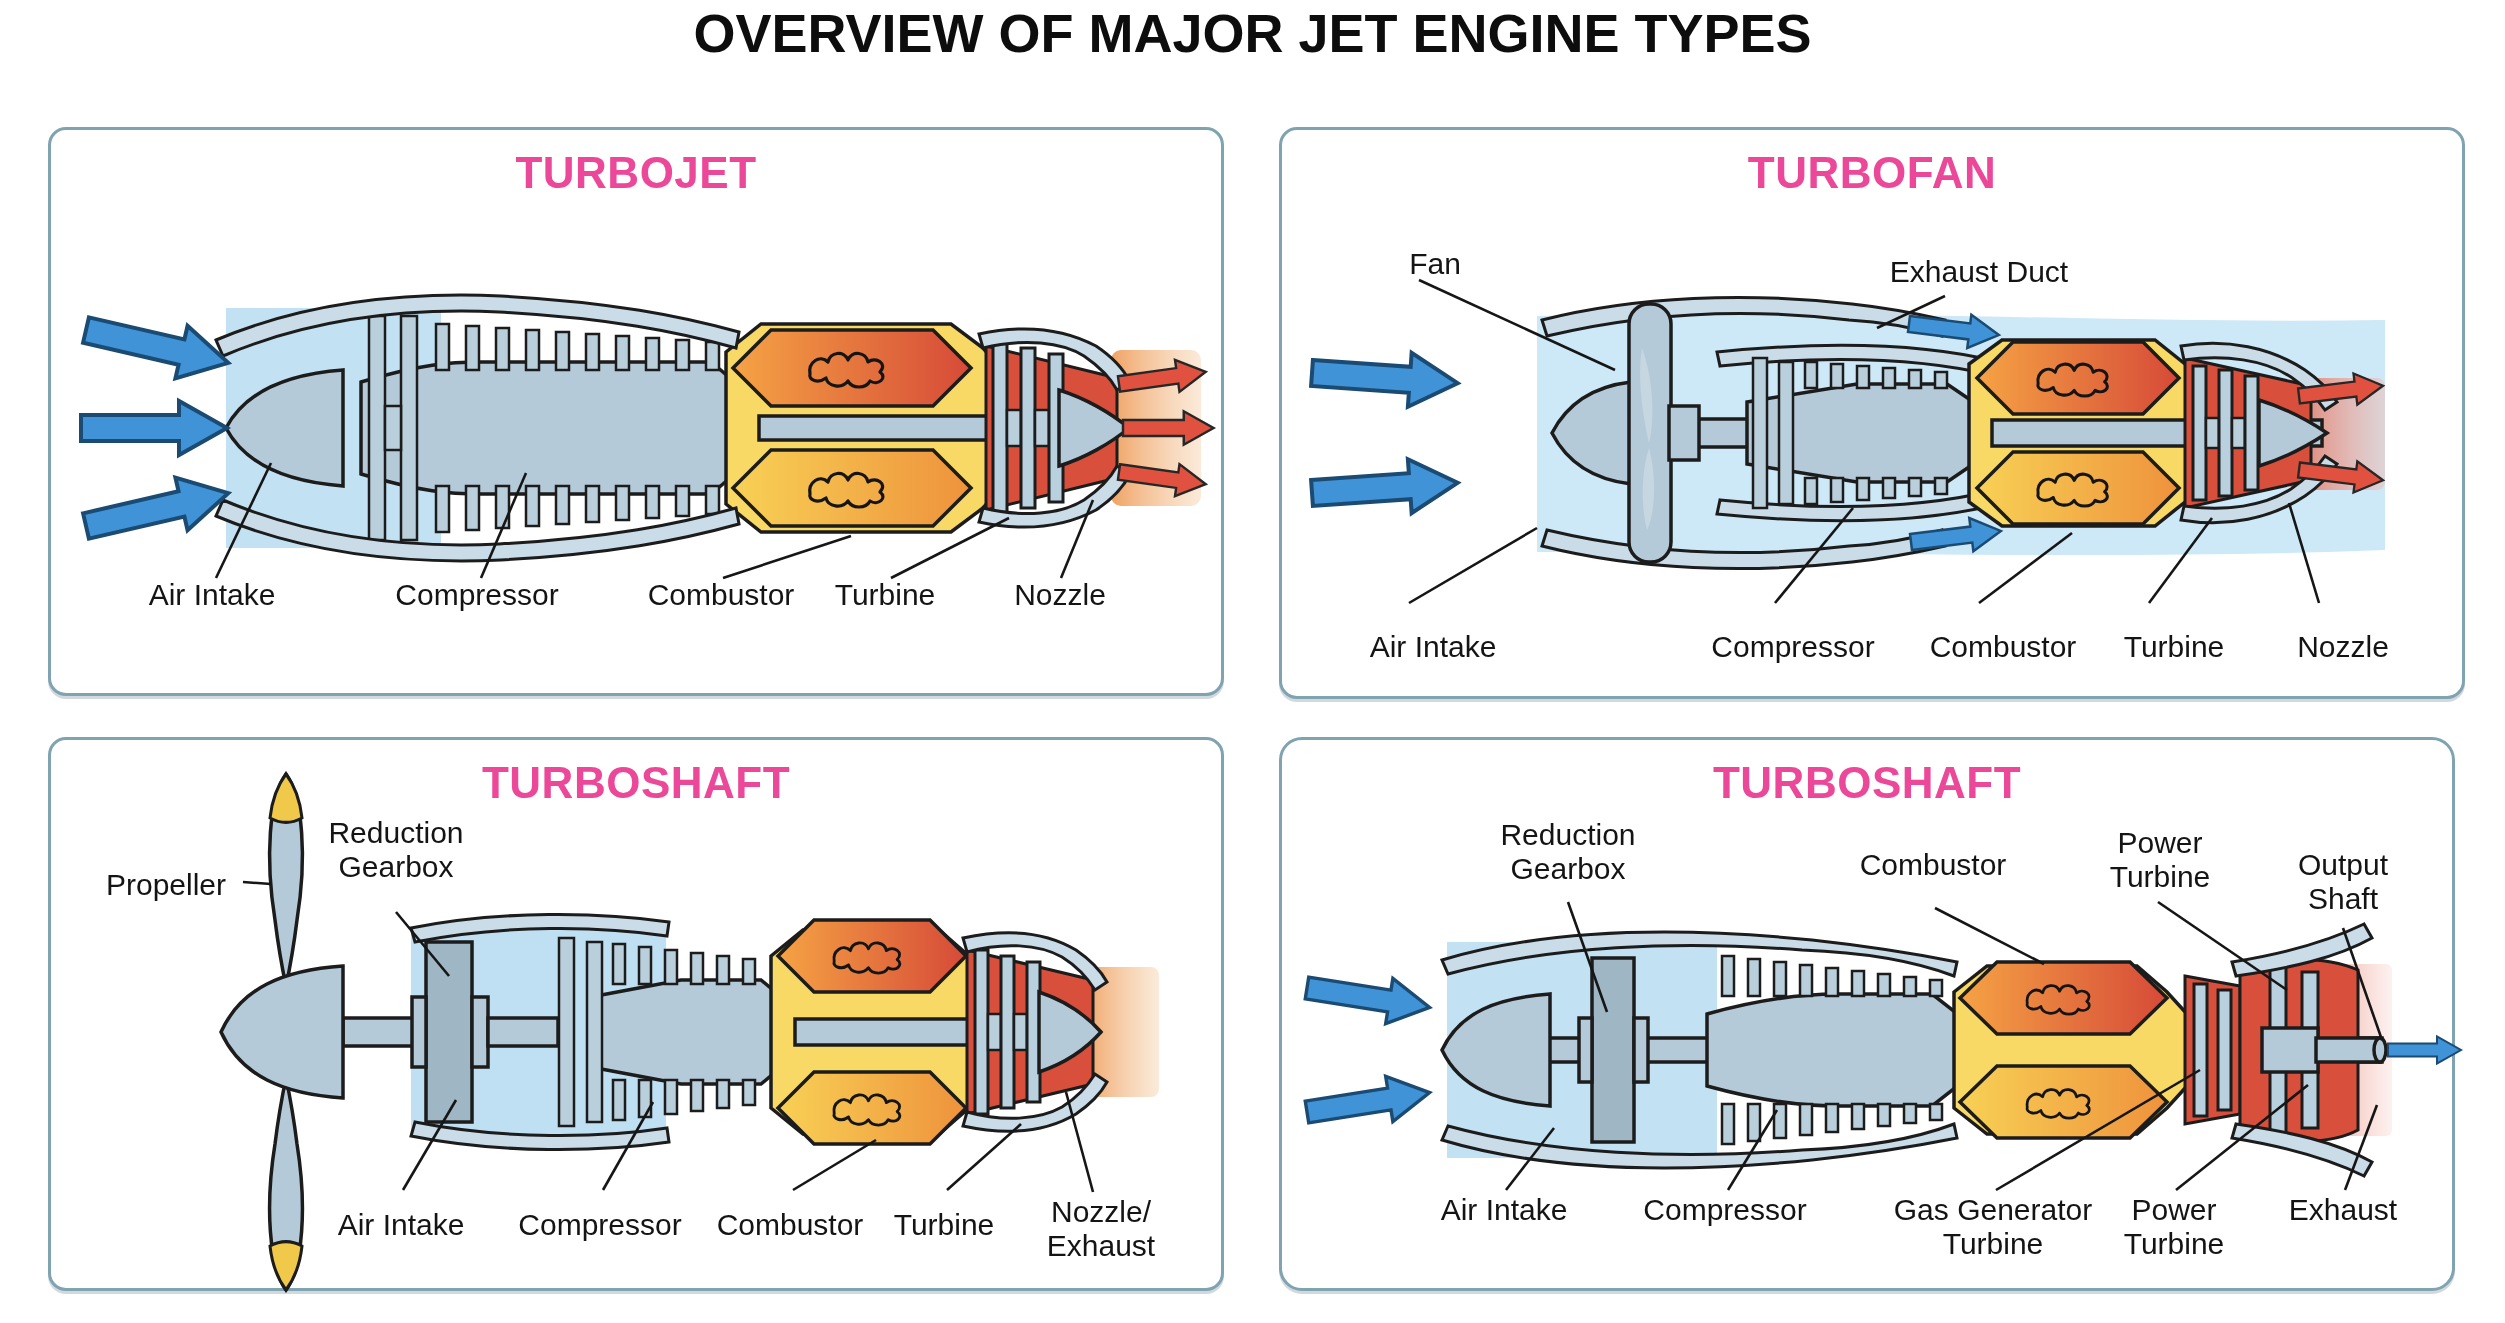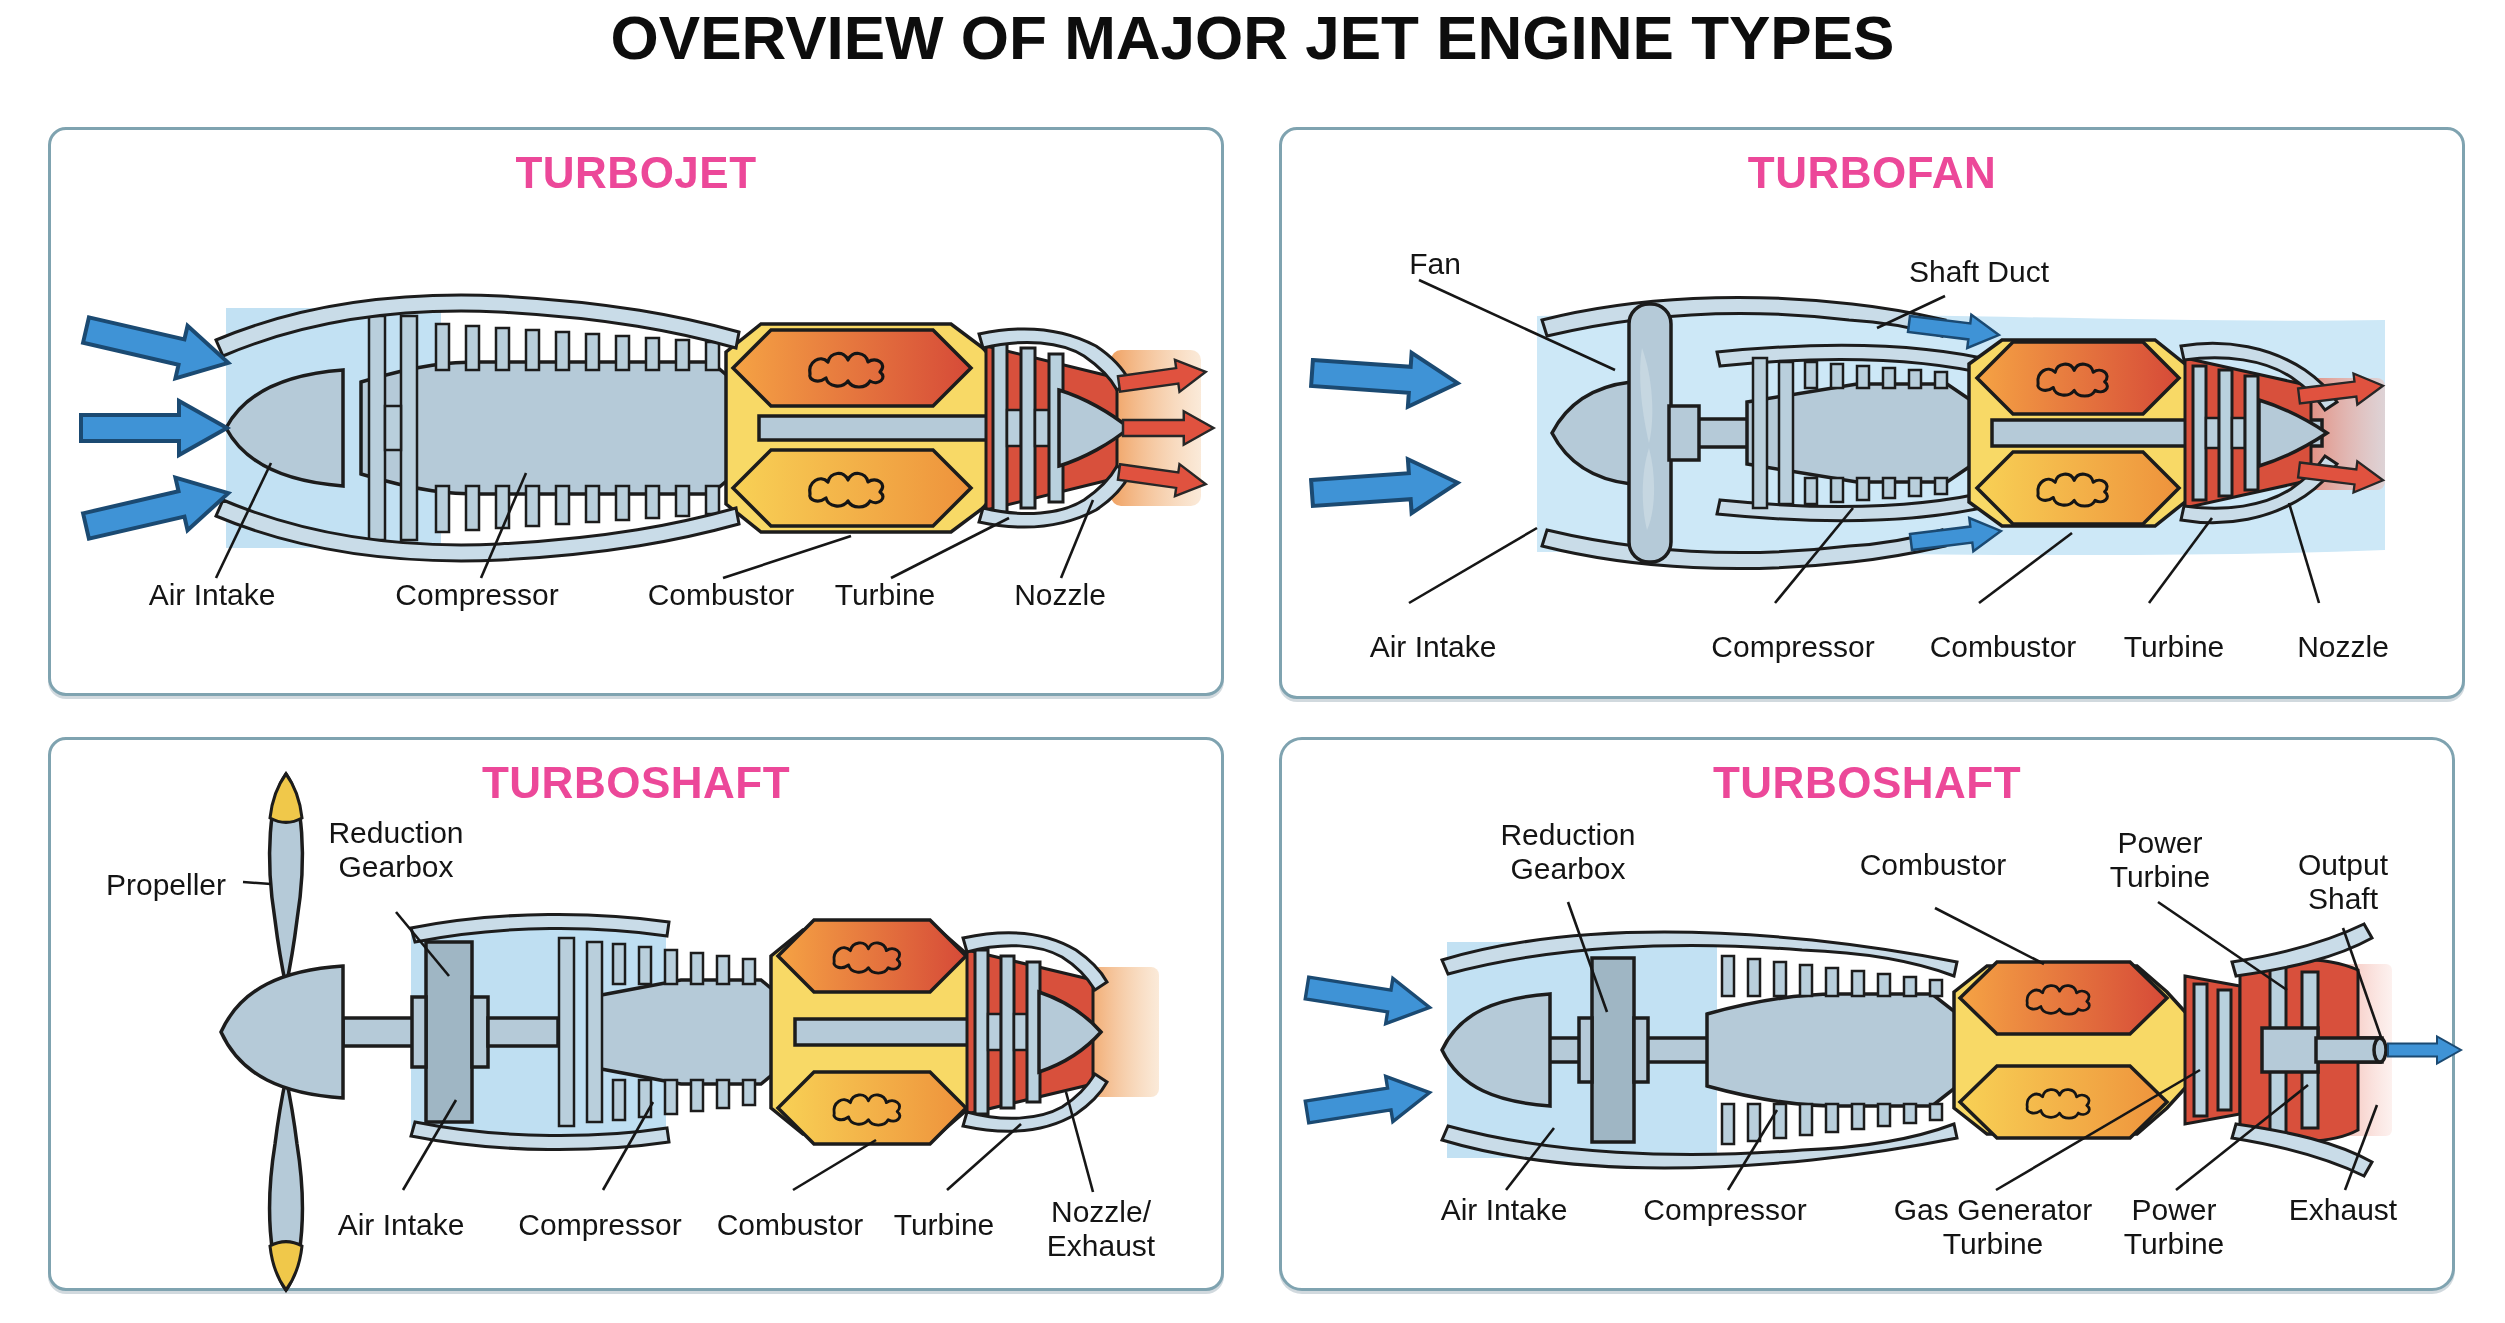--- a/index.html
+++ b/index.html
@@ -2,21 +2,21 @@
 <html><head>
 <meta charset="utf-8">
 <style>
   html,body{margin:0;padding:0;}
   body{
     width:2505px;height:1323px;position:relative;overflow:hidden;
     background:#ffffff;font-family:"Liberation Sans",sans-serif;color:#111;
   }
   #main-title{
     position:absolute;top:2px;left:0;width:100%;text-align:center;
-    font-size:62px;font-weight:bold;letter-spacing:0px;color:#0d0d0d;
+    font-size:54px;font-weight:bold;letter-spacing:0px;color:#0d0d0d;
   }
   .panel{
     position:absolute;background:#fff;border:3px solid #7fa3b0;border-radius:18px;
     box-shadow:0 3px 0 rgba(90,120,135,.28);
   }
   .panel-title{
     position:absolute;top:18px;left:0;right:0;text-align:center;
     font-size:44px;font-weight:bold;letter-spacing:.5px;color:#ec4899;
   }
   .lbl{
@@ -233,21 +233,21 @@
       <line class="leader" x1="648" y1="18" x2="580" y2="50"></line>
       <line class="leader" x1="112" y1="325" x2="240" y2="250"></line>
       <line class="leader" x1="478" y1="325" x2="556" y2="230"></line>
       <line class="leader" x1="682" y1="325" x2="775" y2="255"></line>
       <line class="leader" x1="852" y1="325" x2="915" y2="240"></line>
       <line class="leader" x1="1022" y1="325" x2="992" y2="225"></line>
     </g>
   </svg>
 
   <div class="lbl" style="left:153px;top:117px;">Fan</div>
-  <div class="lbl" style="left:697px;top:125px;">Shaft Duct</div>
+  <div class="lbl" style="left:697px;top:125px;">Exhaust Duct</div>
   <div class="lbl" style="left:151px;top:500px;">Air Intake</div>
   <div class="lbl" style="left:511px;top:500px;">Compressor</div>
   <div class="lbl" style="left:721px;top:500px;">Combustor</div>
   <div class="lbl" style="left:892px;top:500px;">Turbine</div>
   <div class="lbl" style="left:1061px;top:500px;">Nozzle</div>
 </div>
 
 <div class="panel" style="left:48px;top:737px;width:1170px;height:548px;">
   <div class="panel-title">TURBOSHAFT</div>
 

